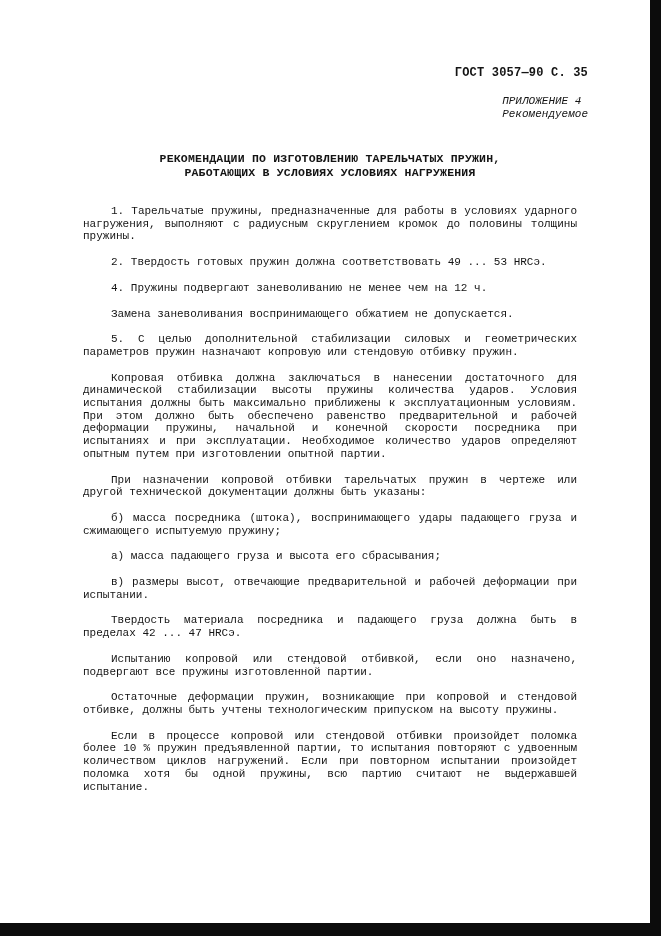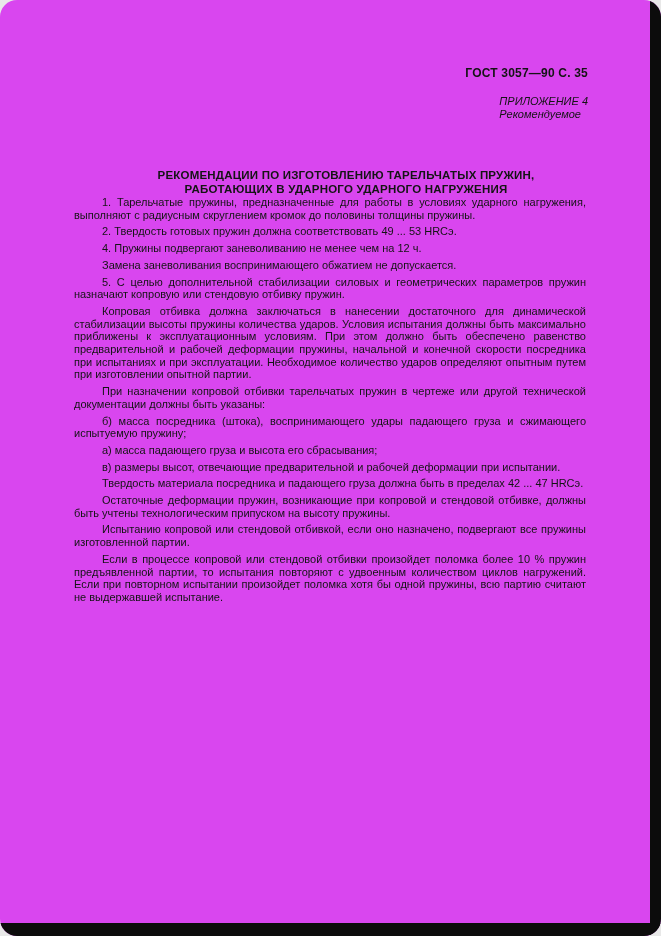--- a/index.html
+++ b/index.html
@@ -4,25 +4,24 @@
 <style>
   html, body {
     margin: 0;
     padding: 0;
     background: #e8e8e8;
   }
   .page {
     position: relative;
     width: 661px;
     height: 936px;
-    background: #d946ef;
+    background: #ffffff;
     overflow: hidden;
-    font-family: Liberation Sans, sans-serif;
+    font-family: Liberation Mono, monospace;
     color: #141414;
-    border-radius: 17px;
   }
   .page-header {
     position: absolute;
     top: 66px;
     right: 73px;
     font-size: 12px;
     font-weight: bold;
     letter-spacing: 0.2px;
   }
   .appendix-block {
@@ -31,38 +30,38 @@
     right: 73px;
     font-style: italic;
     font-size: 11px;
     line-height: 12.5px;
   }
   .doc-title {
     position: absolute;
     top: 152px;
     left: 70px;
     width: 520px;
-    margin: 16px;
+    margin: 0;
     text-align: center;
     font-size: 11.5px;
     font-weight: bold;
     line-height: 14px;
     letter-spacing: 0.2px;
   }
   .body-text {
     position: absolute;
     top: 192px;
     left: 70px;
     width: 520px;
     font-size: 11px;
     line-height: 12.7px;
     text-align: justify;
   }
   .body-text p {
-    margin: 4px;
+    margin: 13px;
     text-indent: 28px;
   }
   .edge-right {
     position: absolute;
     top: 0;
     right: 0;
     width: 11px;
     height: 936px;
     background: #0c0c0c;
   }
@@ -82,36 +81,36 @@
 
   <div class="page-header">ГОСТ 3057—90 С. 35</div>
 
   <div class="appendix-block">
     <div>ПРИЛОЖЕНИЕ 4</div>
     <div>Рекомендуемое</div>
   </div>
 
   <h1 class="doc-title">
     <span>РЕКОМЕНДАЦИИ ПО ИЗГОТОВЛЕНИЮ ТАРЕЛЬЧАТЫХ ПРУЖИН,</span><br>
-    <span>РАБОТАЮЩИХ В УДАРНОГО УДАРНОГО НАГРУЖЕНИЯ</span>
+    <span>РАБОТАЮЩИХ В УСЛОВИЯХ УСЛОВИЯХ НАГРУЖЕНИЯ</span>
   </h1>
 
   <div class="body-text">
     <p>1. Тарельчатые пружины, предназначенные для работы в условиях ударного нагружения, выполняют с радиусным скруглением кромок до половины толщины пружины.</p>
     <p>2. Твердость готовых пружин должна соответствовать 49 ... 53 HRCэ.</p>
     <p>4. Пружины подвергают заневоливанию не менее чем на 12 ч.</p>
     <p>Замена заневоливания воспринимающего обжатием не допускается.</p>
     <p>5. С целью дополнительной стабилизации силовых и геометрических параметров пружин назначают копровую или стендовую отбивку пружин.</p>
     <p>Копровая отбивка должна заключаться в нанесении достаточного для динамической стабилизации высоты пружины количества ударов. Условия испытания должны быть максимально приближены к эксплуатационным условиям. При этом должно быть обеспечено равенство предварительной и рабочей деформации пружины, начальной и конечной скорости посредника при испытаниях и при эксплуатации. Необходимое количество ударов определяют опытным путем при изготовлении опытной партии.</p>
     <p>При назначении копровой отбивки тарельчатых пружин в чертеже или другой технической документации должны быть указаны:</p>
     <p>б) масса посредника (штока), воспринимающего удары падающего груза и сжимающего испытуемую пружину;</p>
     <p>а) масса падающего груза и высота его сбрасывания;</p>
     <p>в) размеры высот, отвечающие предварительной и рабочей деформации при испытании.</p>
     <p>Твердость материала посредника и падающего груза должна быть в пределах 42 ... 47 HRCэ.</p>
+    <p>Испытанию копровой или стендовой отбивкой, если оно назначено, подвергают все пружины изготовленной партии.</p>
     <p>Остаточные деформации пружин, возникающие при копровой и стендовой отбивке, должны быть учтены технологическим припуском на высоту пружины.</p>
-    <p>Испытанию копровой или стендовой отбивкой, если оно назначено, подвергают все пружины изготовленной партии.</p>
     <p>Если в процессе копровой или стендовой отбивки произойдет поломка более 10 % пружин предъявленной партии, то испытания повторяют с удвоенным количеством циклов нагружений. Если при повторном испытании произойдет поломка хотя бы одной пружины, всю партию считают не выдержавшей испытание.</p>
   </div>
 
   <div class="edge-right"></div>
   <div class="edge-bottom"></div>
 
 </div>
 
 </body></html>

